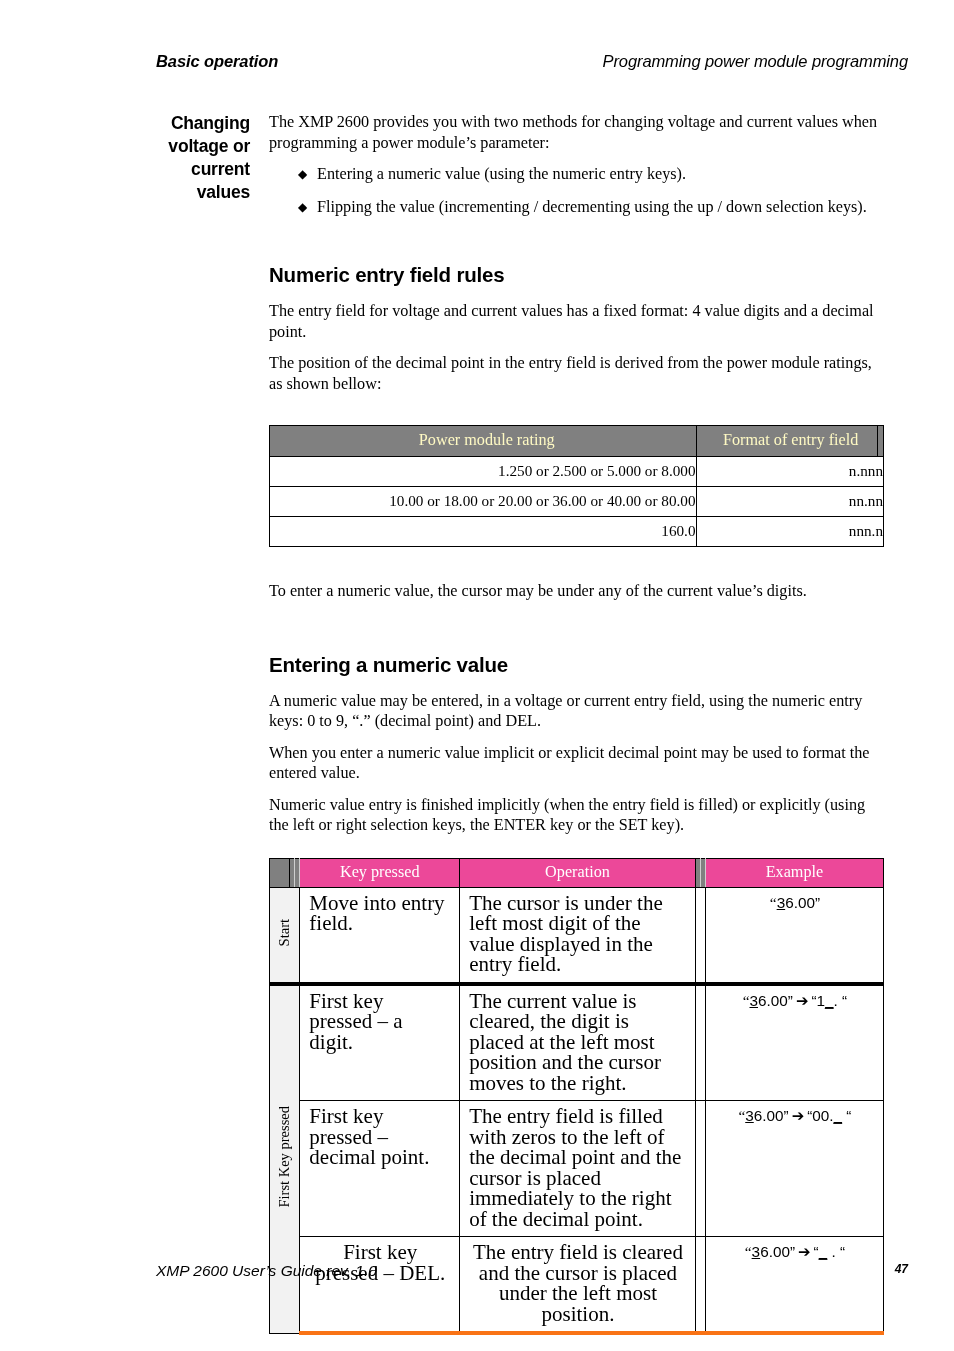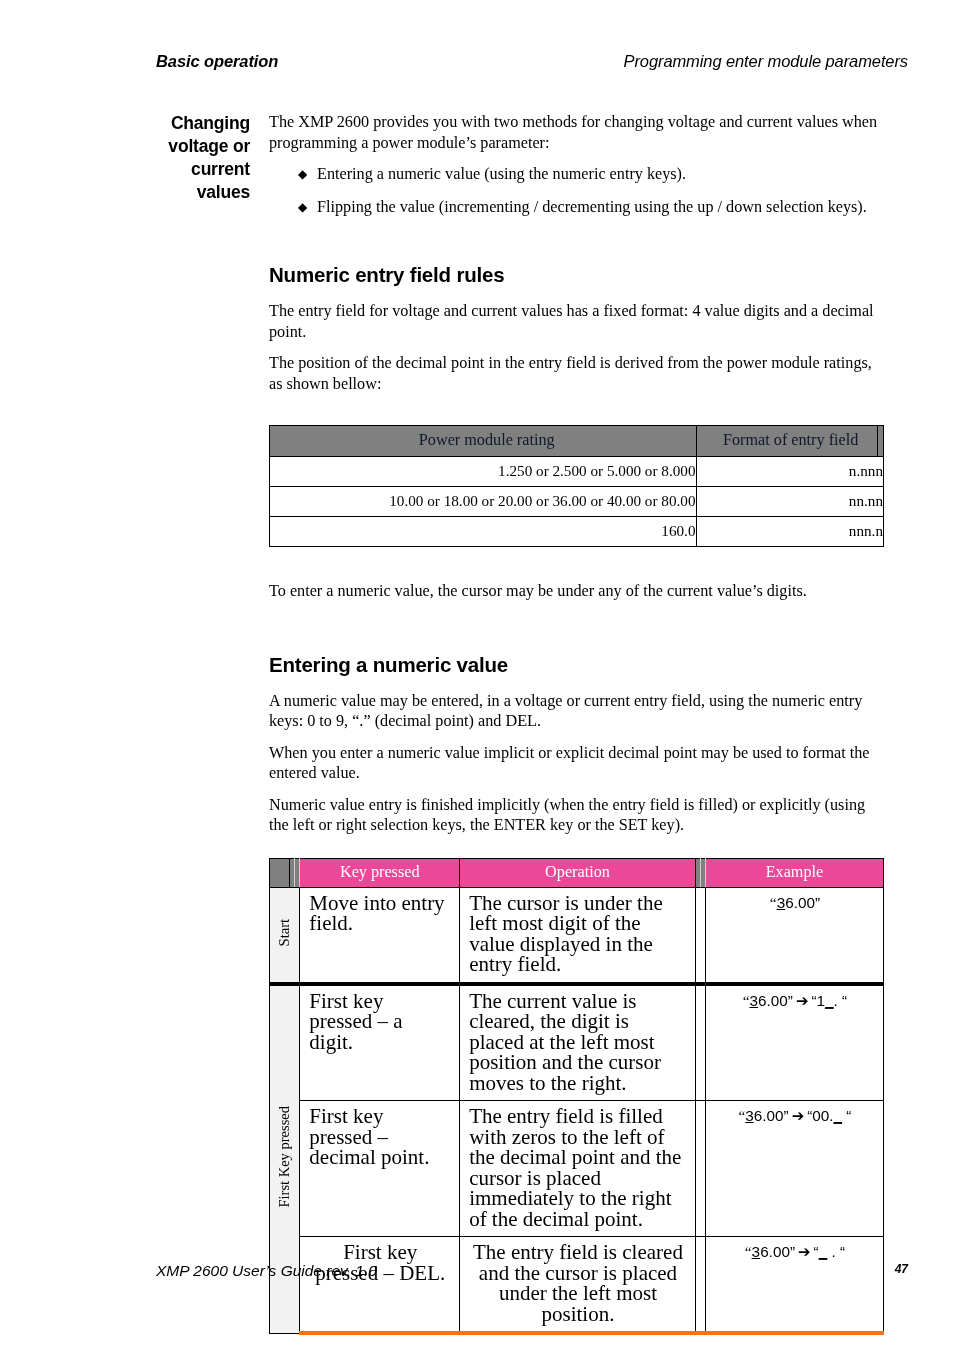--- a/index.html
+++ b/index.html
@@ -115,21 +115,21 @@
     table-layout: fixed;
   }
   table.tbl td, table.tbl th {
     border: 1px solid #000000;
     padding: 0;
   }
 
   .t1 { width: 596px; }
   .t1 .hd {
     background: #808080;
-    color: #0f172a;
+    color: #fef9c3;
     font-family: "Liberation Serif", serif;
     font-weight: normal;
     font-size: 16.2px;
     text-align: center;
     padding: 5px 0 6px 8px;
     border-color: #000;
   }
   .t1 .hd-spacer {
     background: #808080;
     border-left: 1px solid #d8d8d8;
@@ -227,21 +227,21 @@
     font-size: 12px;
   }
 </style>
 </head>
 <body>
 
 <div class="page">
 
   <div class="run-head">
     <div class="run-head-left">Basic operation</div>
-    <div class="run-head-right">Programming enter module parameters</div>
+    <div class="run-head-right">Programming power module programming</div>
   </div>
 
   <div class="margin-head">Changing voltage or current values</div>
 
   <div class="body-col">
 
     <p class="body">The XMP 2600 provides you with two methods for changing voltage and current values when programming a power module’s parameter:</p>
 
     <ul class="bullets">
       <li>

